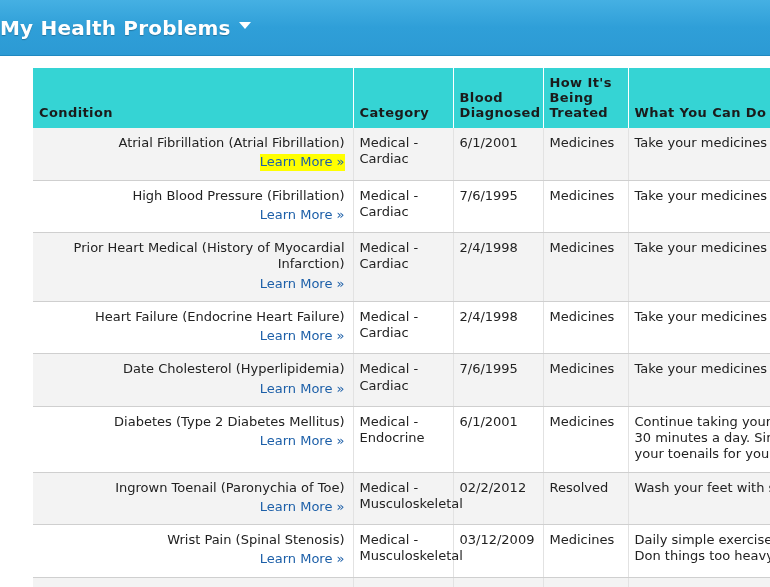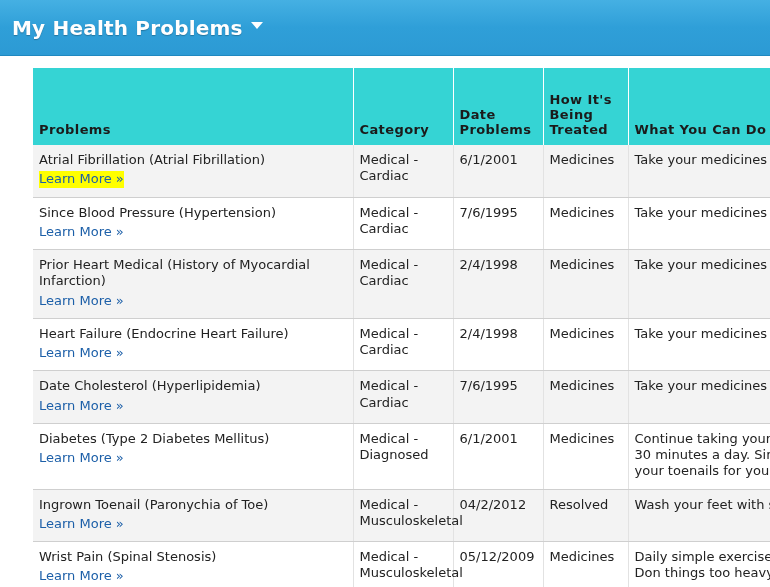--- a/index.html
+++ b/index.html
@@ -13,21 +13,20 @@
 
   
   .header-bar {
     position: relative;
     width: 770px;
     height: 56px;
     background: linear-gradient(to bottom, #45b0e3 0%, #2f9fd8 50%, #2c9ad4 100%);
     border-bottom: 1px solid #1f88c0;
     display: flex;
     align-items: center;
-    padding-left: 12px;
   }
   .header-title {
     color: #ffffff;
     font-size: 20px;
     font-weight: bold;
     letter-spacing: 0.2px;
     text-shadow: 0 1px 1px rgba(0,0,0,0.25);
   }
   .caret-down {
     display: inline-block;
@@ -56,40 +55,40 @@
     background: #ffffff;
   }
   table.problems th {
     background: #3ad7d7;
     background: #35d4d4;
     color: #1b1b1b;
     font-size: 13px;
     font-weight: bold;
     text-align: left;
     vertical-align: bottom;
-    padding: 24px 6px 8px 6px;
+    padding: 7px 6px 8px 6px;
     height: 56px;
     border-right: 1px solid #ffffff;
     letter-spacing: 0.4px;
   }
   table.problems th:last-child { border-right: none; }
 
   table.problems td {
     font-size: 13px;
     color: #222222;
     vertical-align: top;
     padding: 7px 8px 9px 6px;
     border-bottom: 1px solid #cfcfcf;
     border-right: 1px solid #e2e2e2;
     line-height: 1.25;
   }
   table.problems tr.row-alt td { background: #f3f3f3; }
   table.problems tr.row-norm td { background: #ffffff; }
 
-  .col-condition { width: 320px; }
+  .col-condition { width: 320px; text-align: right; }
   .col-category  { width: 100px; }
   .col-date      { width: 90px;  }
   .col-treated   { width: 85px;  }
   .col-whatyou   { width: 305px; }
 
   .cond-name { display: block; color: #222; }
   .learn-more {
     display: inline-block;
     margin-top: 3px;
     color: #1c5fa8;
@@ -106,37 +105,37 @@
 
 <div class="header-bar">
   <span class="header-title">My Health Problems</span>
   <span class="caret-down"></span>
 </div>
 
 <div class="table-wrap">
   <table class="problems">
     <thead>
       <tr>
-        <th class="col-condition">Problems</th>
+        <th class="col-condition">Condition</th>
         <th class="col-category">Category</th>
-        <th class="col-date">Date Problems</th>
+        <th class="col-date">Blood Diagnosed</th>
         <th class="col-treated">How It's Being Treated</th>
         <th class="col-whatyou">What You Can Do A</th>
       </tr>
     </thead>
     <tbody id="tbody">
         <tr class="row-alt">
           <td class="col-condition"><span class="cond-name">Atrial Fibrillation (Atrial Fibrillation)</span><a class="learn-more highlighted" href="#">Learn More »</a></td>
           <td class="col-category">Medical - Cardiac</td>
           <td class="col-date">6/1/2001</td>
           <td class="col-treated">Medicines</td>
           <td class="col-whatyou">Take your medicines r</td>
         </tr>
         <tr class="row-norm">
-          <td class="col-condition"><span class="cond-name">Since Blood Pressure (Hypertension)</span><a class="learn-more" href="#">Learn More »</a></td>
+          <td class="col-condition"><span class="cond-name">High Blood Pressure (Fibrillation)</span><a class="learn-more" href="#">Learn More »</a></td>
           <td class="col-category">Medical - Cardiac</td>
           <td class="col-date">7/6/1995</td>
           <td class="col-treated">Medicines</td>
           <td class="col-whatyou">Take your medicines r</td>
         </tr>
         <tr class="row-alt">
           <td class="col-condition"><span class="cond-name">Prior Heart Medical (History of Myocardial Infarction)</span><a class="learn-more" href="#">Learn More »</a></td>
           <td class="col-category">Medical - Cardiac</td>
           <td class="col-date">2/4/1998</td>
           <td class="col-treated">Medicines</td>
@@ -151,36 +150,36 @@
         </tr>
         <tr class="row-alt">
           <td class="col-condition"><span class="cond-name">Date Cholesterol (Hyperlipidemia)</span><a class="learn-more" href="#">Learn More »</a></td>
           <td class="col-category">Medical - Cardiac</td>
           <td class="col-date">7/6/1995</td>
           <td class="col-treated">Medicines</td>
           <td class="col-whatyou">Take your medicines r</td>
         </tr>
         <tr class="row-norm">
           <td class="col-condition"><span class="cond-name">Diabetes (Type 2 Diabetes Mellitus)</span><a class="learn-more" href="#">Learn More »</a></td>
-          <td class="col-category">Medical - Diagnosed</td>
+          <td class="col-category">Medical - Endocrine</td>
           <td class="col-date">6/1/2001</td>
           <td class="col-treated">Medicines</td>
           <td class="col-whatyou">Continue taking your sugar 3 times a day. 30 minutes a day. Since you have a histo your toenails for you.</td>
         </tr>
         <tr class="row-alt">
           <td class="col-condition"><span class="cond-name">Ingrown Toenail (Paronychia of Toe)</span><a class="learn-more" href="#">Learn More »</a></td>
           <td class="col-category">Medical - Musculoskeletal</td>
-          <td class="col-date">04/2/2012</td>
+          <td class="col-date">02/2/2012</td>
           <td class="col-treated">Resolved</td>
           <td class="col-whatyou">Wash your feet with s toenail clipping, since</td>
         </tr>
         <tr class="row-norm">
           <td class="col-condition"><span class="cond-name">Wrist Pain (Spinal Stenosis)</span><a class="learn-more" href="#">Learn More »</a></td>
           <td class="col-category">Medical - Musculoskeletal</td>
-          <td class="col-date">05/12/2009</td>
+          <td class="col-date">03/12/2009</td>
           <td class="col-treated">Medicines</td>
           <td class="col-whatyou">Daily simple exercise ( physical therapy. Don things too heavy for y</td>
         </tr>
         <tr class="row-alt">
           <td class="col-condition">
             <span class="cond-name">Prior Broken Wrist (Distal Radius Fracture)</span>
           </td>
           <td class="col-category">Medical - Musculoskeletal</td>
           <td class="col-date">2/12/2009</td>
           <td class="col-treated">Cast</td>

